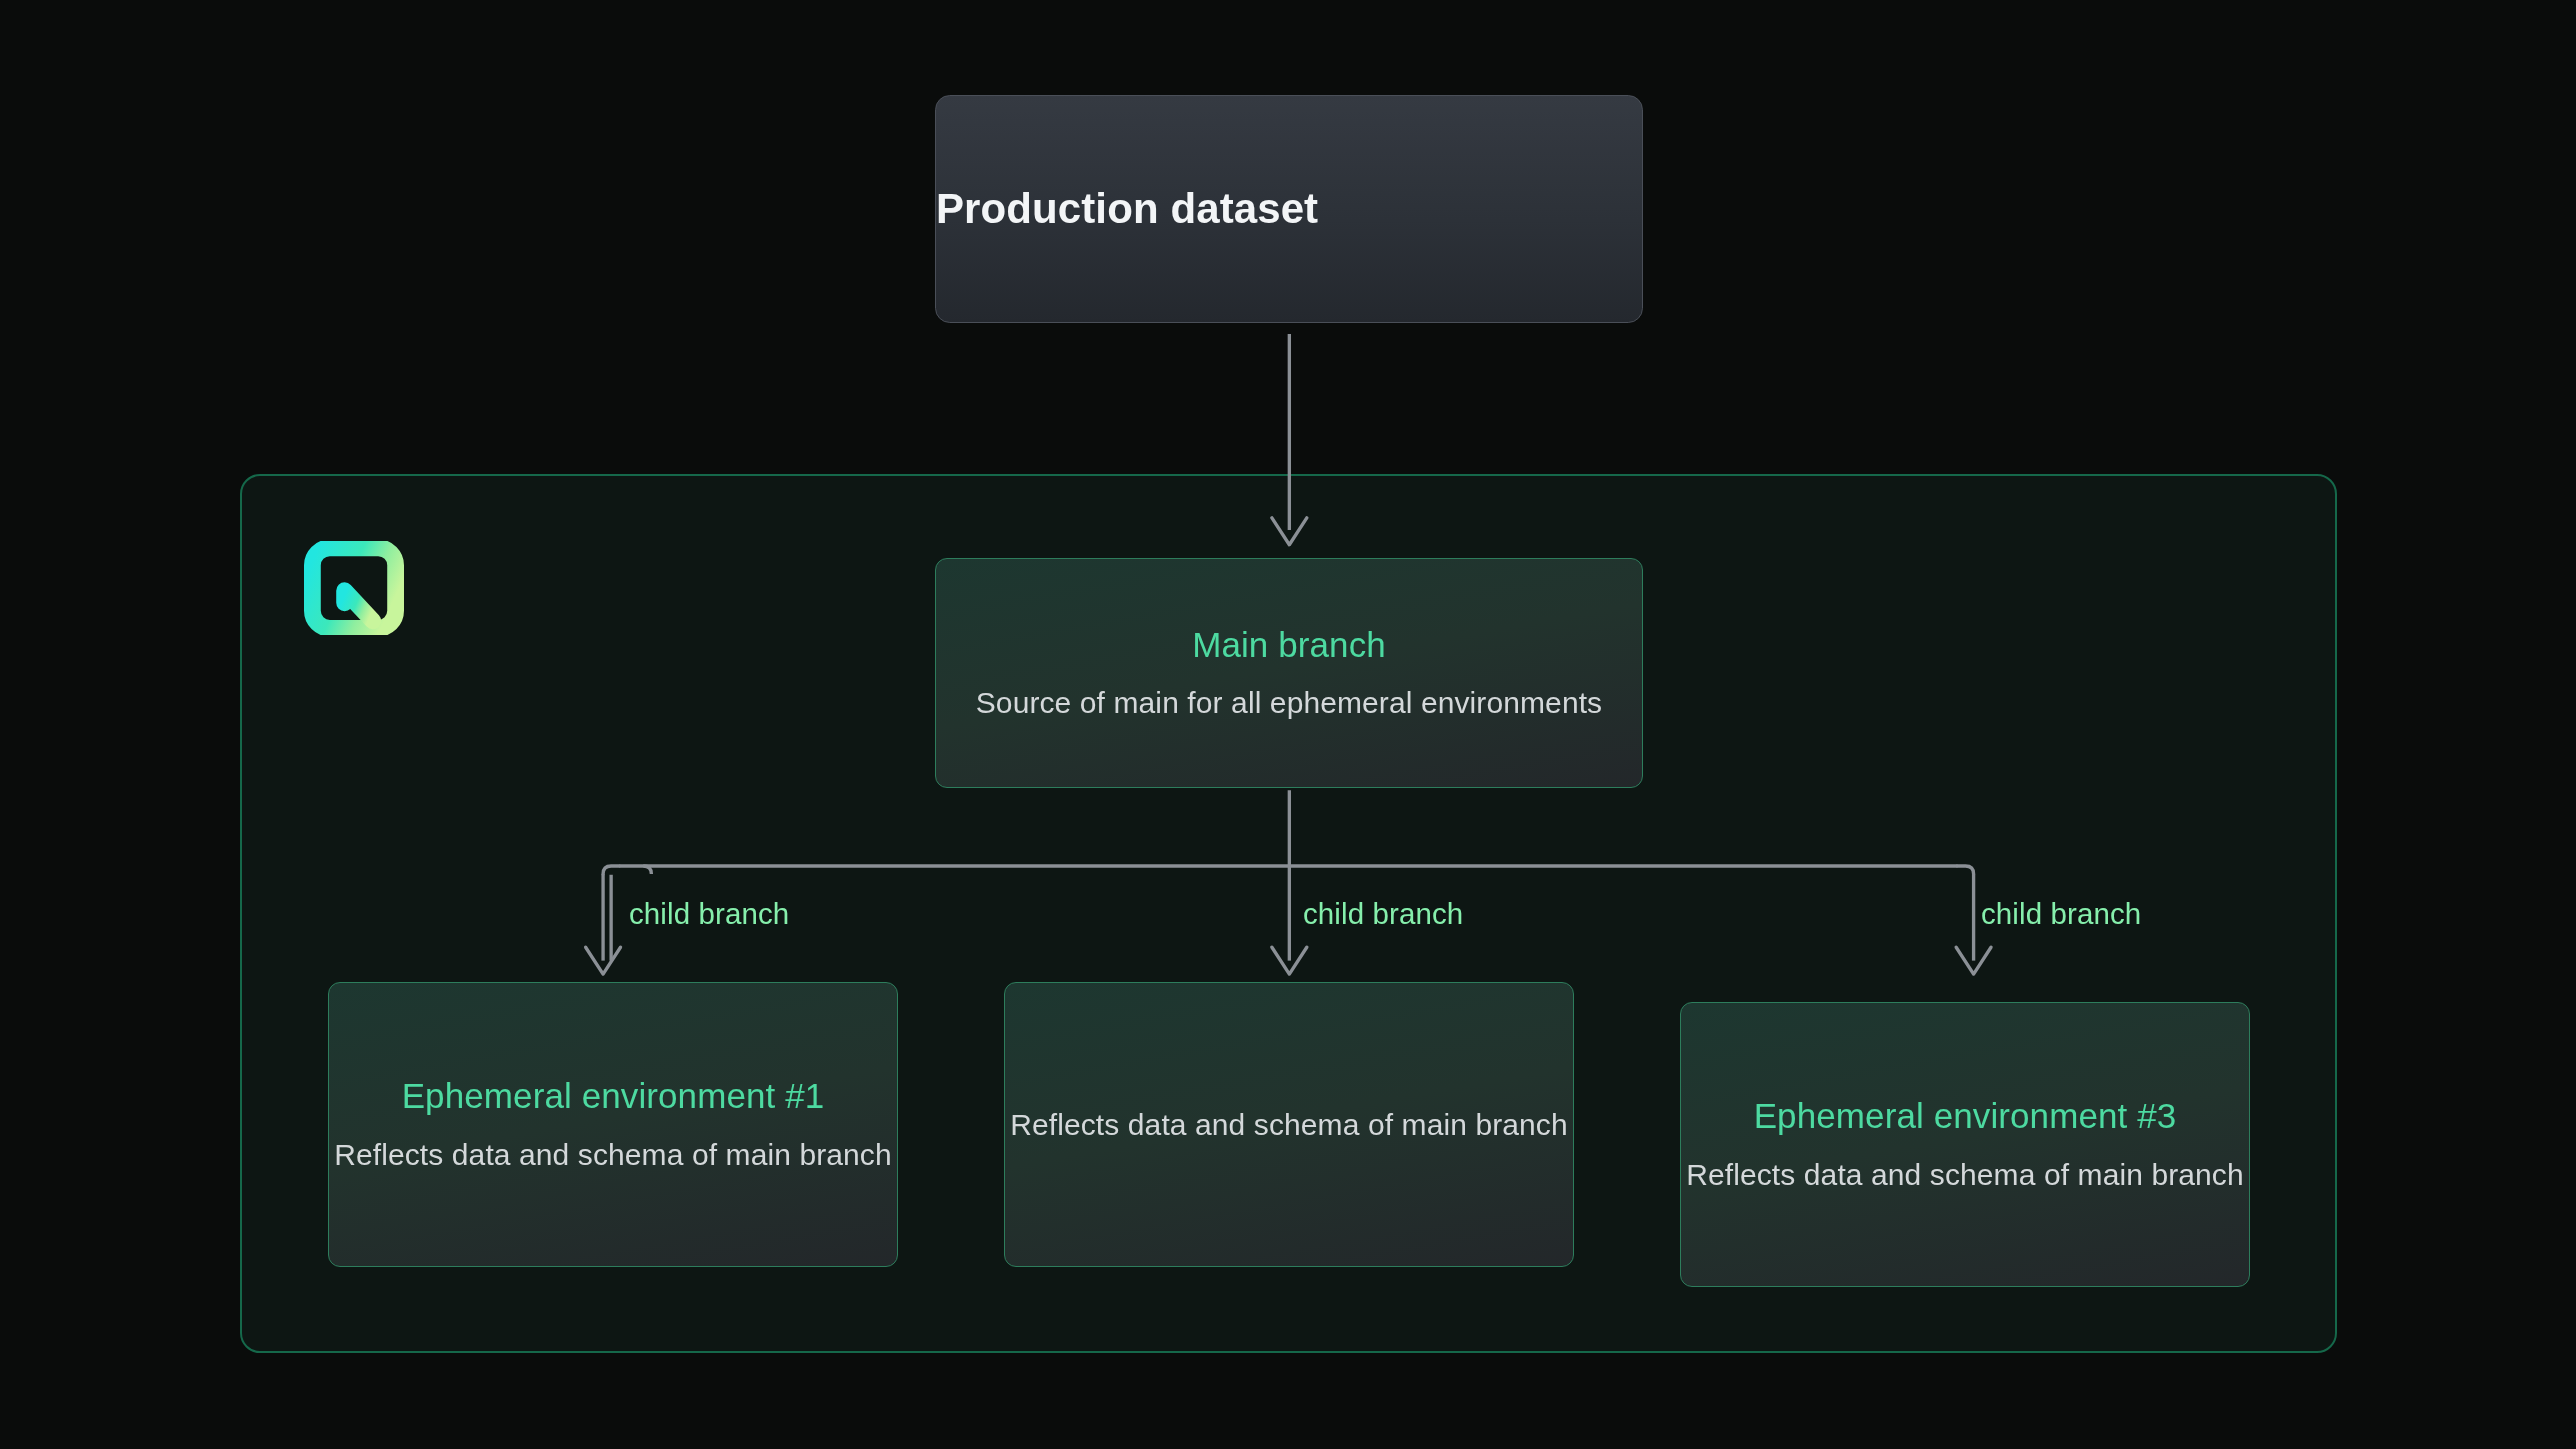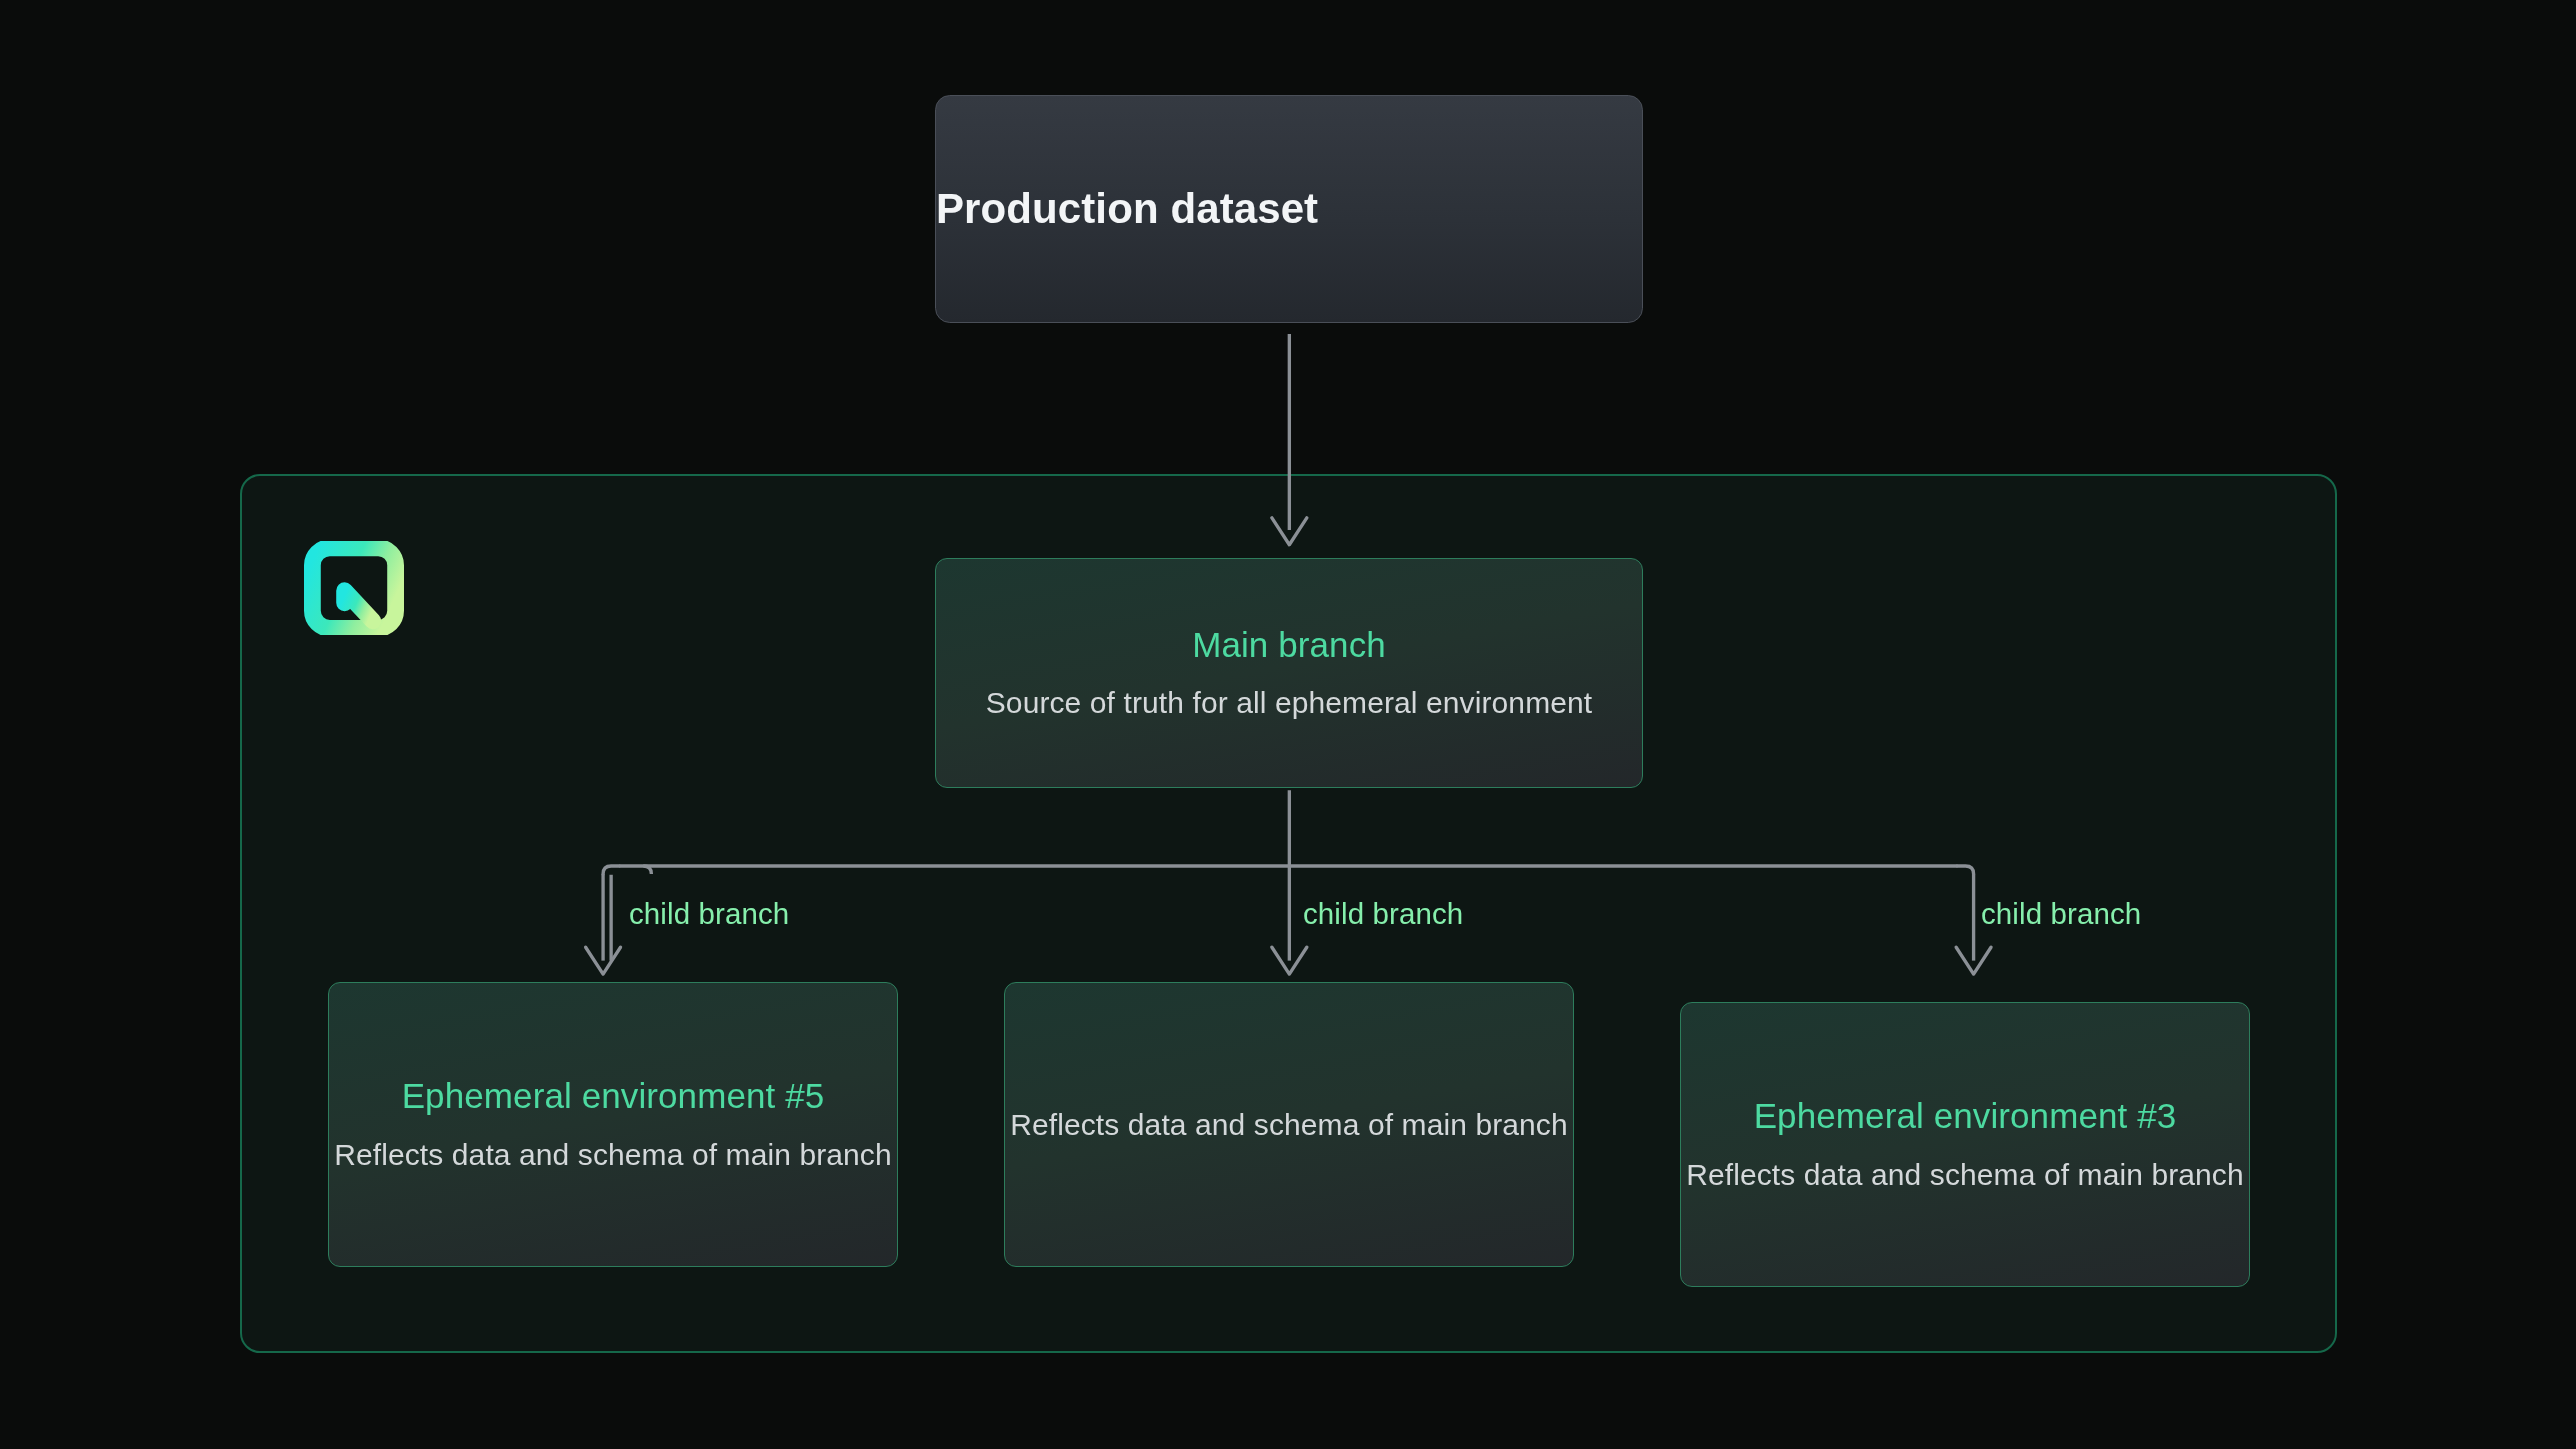--- a/index.html
+++ b/index.html
@@ -165,25 +165,25 @@
 
       <rect x="14" y="10" width="124" height="120" rx="26" ry="26" fill="none" stroke="url(#neonGrad)" stroke-width="25"></rect>
 
       <path d="M62 92 L62 74 L104 119" fill="none" stroke="url(#neonGrad)" stroke-width="25" stroke-linecap="round" stroke-linejoin="round"></path>
       <path d="M124 26 L124 108" fill="none" stroke="url(#neonGrad)" stroke-width="25" stroke-linecap="round"></path>
     </svg>
   </div>
 
   <div class="branch-card" id="main-branch-card">
     <div class="branch-title">Main branch</div>
-    <div class="branch-desc">Source of truth for all ephemeral environment</div>
+    <div class="branch-desc">Source of main for all ephemeral environments</div>
   </div>
 
   <div class="branch-card eph-card" id="eph-card-1">
-    <div class="branch-title">Ephemeral environment #5</div>
+    <div class="branch-title">Ephemeral environment #1</div>
     <div class="branch-desc">Reflects data and schema of main branch</div>
   </div>
 
   <div class="branch-card eph-card" id="eph-card-2">
     <div class="branch-desc">Reflects data and schema of main branch</div>
   </div>
 
   <div class="branch-card eph-card" id="eph-card-3">
     <div class="branch-title">Ephemeral environment #3</div>
     <div class="branch-desc">Reflects data and schema of main branch</div>

